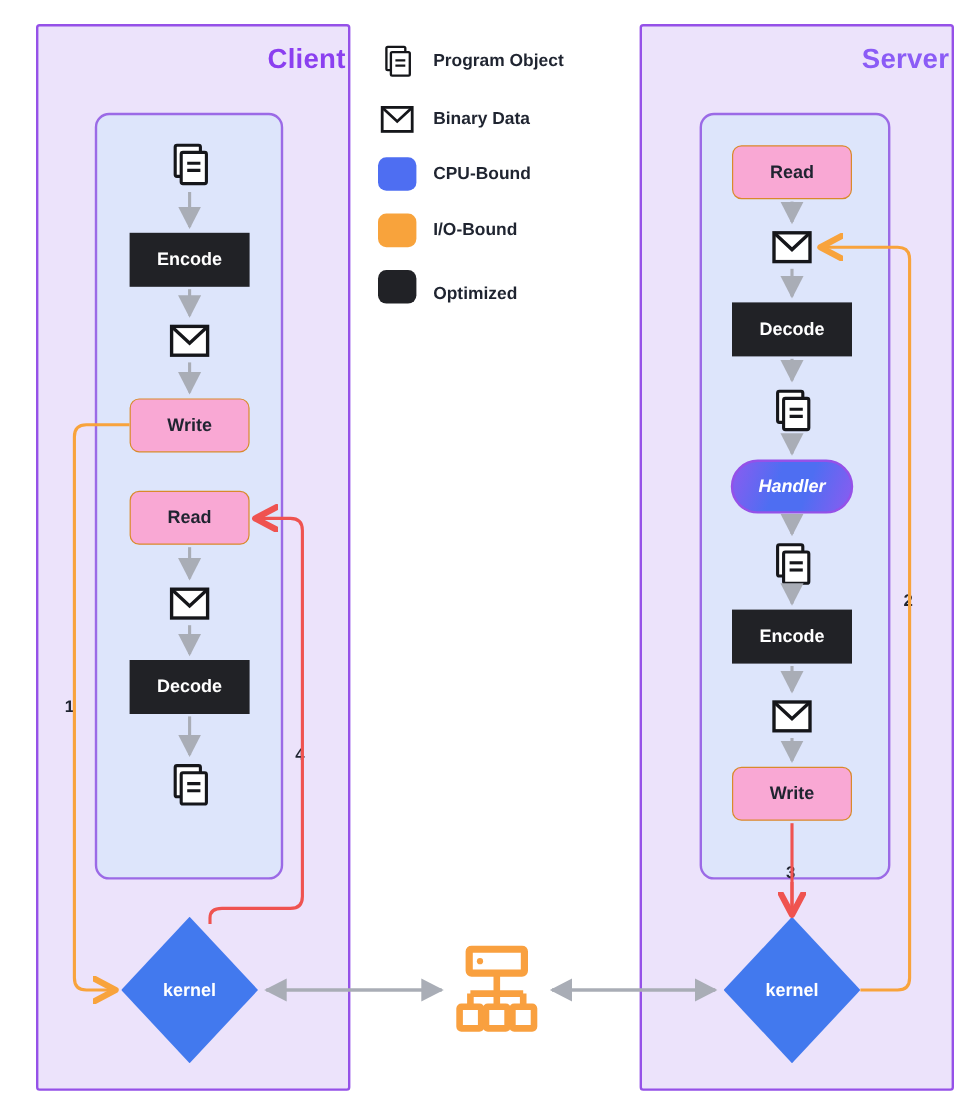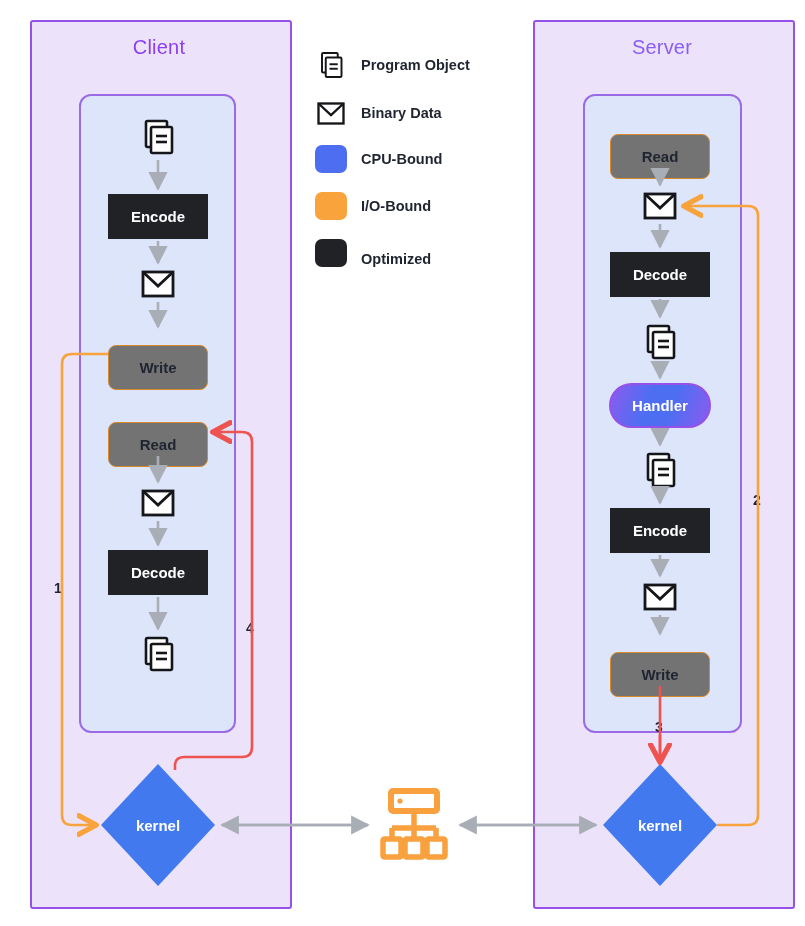--- a/index.html
+++ b/index.html
@@ -2,42 +2,42 @@
 <html><head>
 <meta charset="utf-8">
 <style>
   html,body{margin:0;padding:0;background:#ffffff;}
   body{width:805px;height:926px;font-family:"Liberation Sans",sans-serif;}
   #stage{position:relative;width:805px;height:926px;overflow:hidden;background:#fff;}
 
   .panel{position:absolute;background:#ece3fb;border:2.5px solid #9551e8;border-radius:3px;}
   .inner-panel{position:absolute;background:#dde5fb;border:2.5px solid #9b6ae6;border-radius:12px;}
 
-  .panel-title{position:absolute;font-size:20px;font-weight:normal;text-align:center;letter-spacing:.2px;}
+  .panel-title{position:absolute;font-size:23px;font-weight:bold;text-align:right;letter-spacing:.2px;}
   .title-client{color:#8b3ff0;}
   .title-server{color:#8b5cf6;}
 
   .node{position:absolute;display:flex;align-items:center;justify-content:center;
         font-size:15px;font-weight:bold;border-radius:8px;box-sizing:border-box;}
-  .node-io{background:#737373;border:1.5px solid #d98a2b;color:#1f2430;margin-top:13px;}
+  .node-io{background:#f9a8d4;border:1.5px solid #d98a2b;color:#1f2430;}
   .node-opt{background:#212226;color:#ffffff;border-radius:0;}
   .node-cpu{background:#4e6ef2;border:2px solid #9551e8;color:#ffffff;border-radius:26px;
             background-image:linear-gradient(110deg,#8a5cf0 0%,#4e6ef2 38%,#4e6ef2 62%,#8a5cf0 100%);}
 
   .diamond{position:absolute;}
   .diamond .dshape{position:absolute;inset:0;background:#4279ee;
       clip-path:polygon(50% 0,100% 50%,50% 100%,0 50%);}
   .diamond .dlabel{position:absolute;inset:0;display:flex;align-items:center;justify-content:center;
       color:#fff;font-size:15px;font-weight:bold;}
 
   .icon{position:absolute;}
   .edge-label{position:absolute;font-size:14px;font-weight:bold;color:#1f2430;}
 
   .legend{position:absolute;}
-  .legend-row{position:absolute;display:flex;align-items:center;gap:14px;margin-top:14px;}
+  .legend-row{position:absolute;display:flex;align-items:center;gap:14px;}
   .legend-text{font-size:14.5px;font-weight:bold;color:#1f2430;white-space:nowrap;}
   .swatch{width:32px;height:28px;border-radius:7px;flex:none;}
   .legend-ic{width:32px;height:30px;flex:none;display:flex;align-items:center;justify-content:center;}
 
   svg.overlay{position:absolute;left:0;top:0;width:805px;height:926px;pointer-events:none;}
 </style>
 </head>
 <body>
 
 <div id="stage">
@@ -108,21 +108,21 @@
 
   <div class="icon" style="left:640px;top:322px;width:40px;height:40px;">
     <svg width="40" height="40" viewBox="0 0 40 40">
       <rect x="8" y="4" width="21" height="26" rx="1.5" fill="#fff" stroke="#15161a" stroke-width="2.6"></rect>
       <rect x="13" y="10" width="21" height="26" rx="1.5" fill="#fff" stroke="#15161a" stroke-width="2.6"></rect>
       <line x1="18" y1="19" x2="29" y2="19" stroke="#15161a" stroke-width="2.6"></line>
       <line x1="18" y1="25" x2="29" y2="25" stroke="#15161a" stroke-width="2.6"></line>
     </svg>
   </div>
 
-  <div class="node node-cpu" style="left:609px;top:383px;width:102px;height:45px;">Handler</div>
+  <div class="node node-cpu" style="left:609px;top:383px;width:102px;height:45px;font-style:italic;">Handler</div>
 
   <div class="icon" style="left:640px;top:450px;width:40px;height:40px;">
     <svg width="40" height="40" viewBox="0 0 40 40">
       <rect x="8" y="4" width="21" height="26" rx="1.5" fill="#fff" stroke="#15161a" stroke-width="2.6"></rect>
       <rect x="13" y="10" width="21" height="26" rx="1.5" fill="#fff" stroke="#15161a" stroke-width="2.6"></rect>
       <line x1="18" y1="19" x2="29" y2="19" stroke="#15161a" stroke-width="2.6"></line>
       <line x1="18" y1="25" x2="29" y2="25" stroke="#15161a" stroke-width="2.6"></line>
     </svg>
   </div>
 

